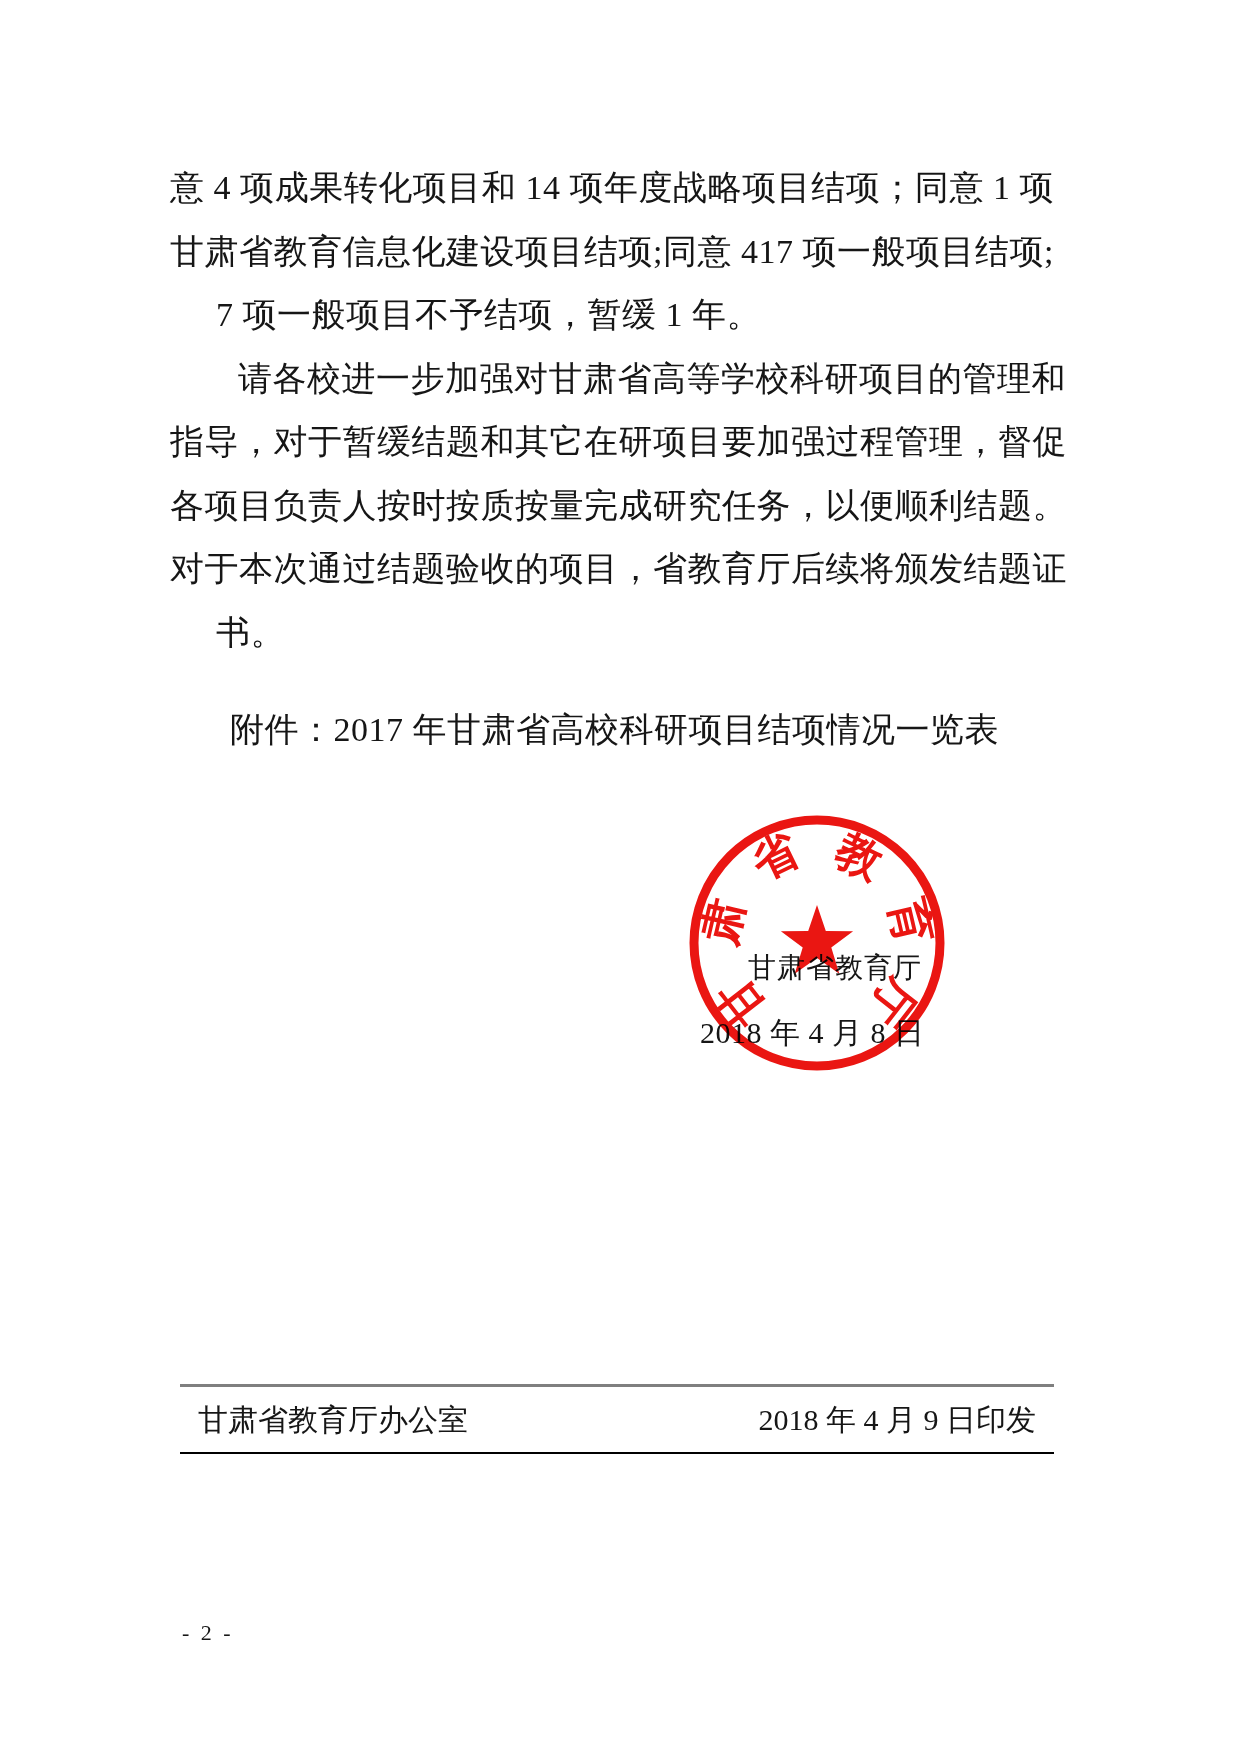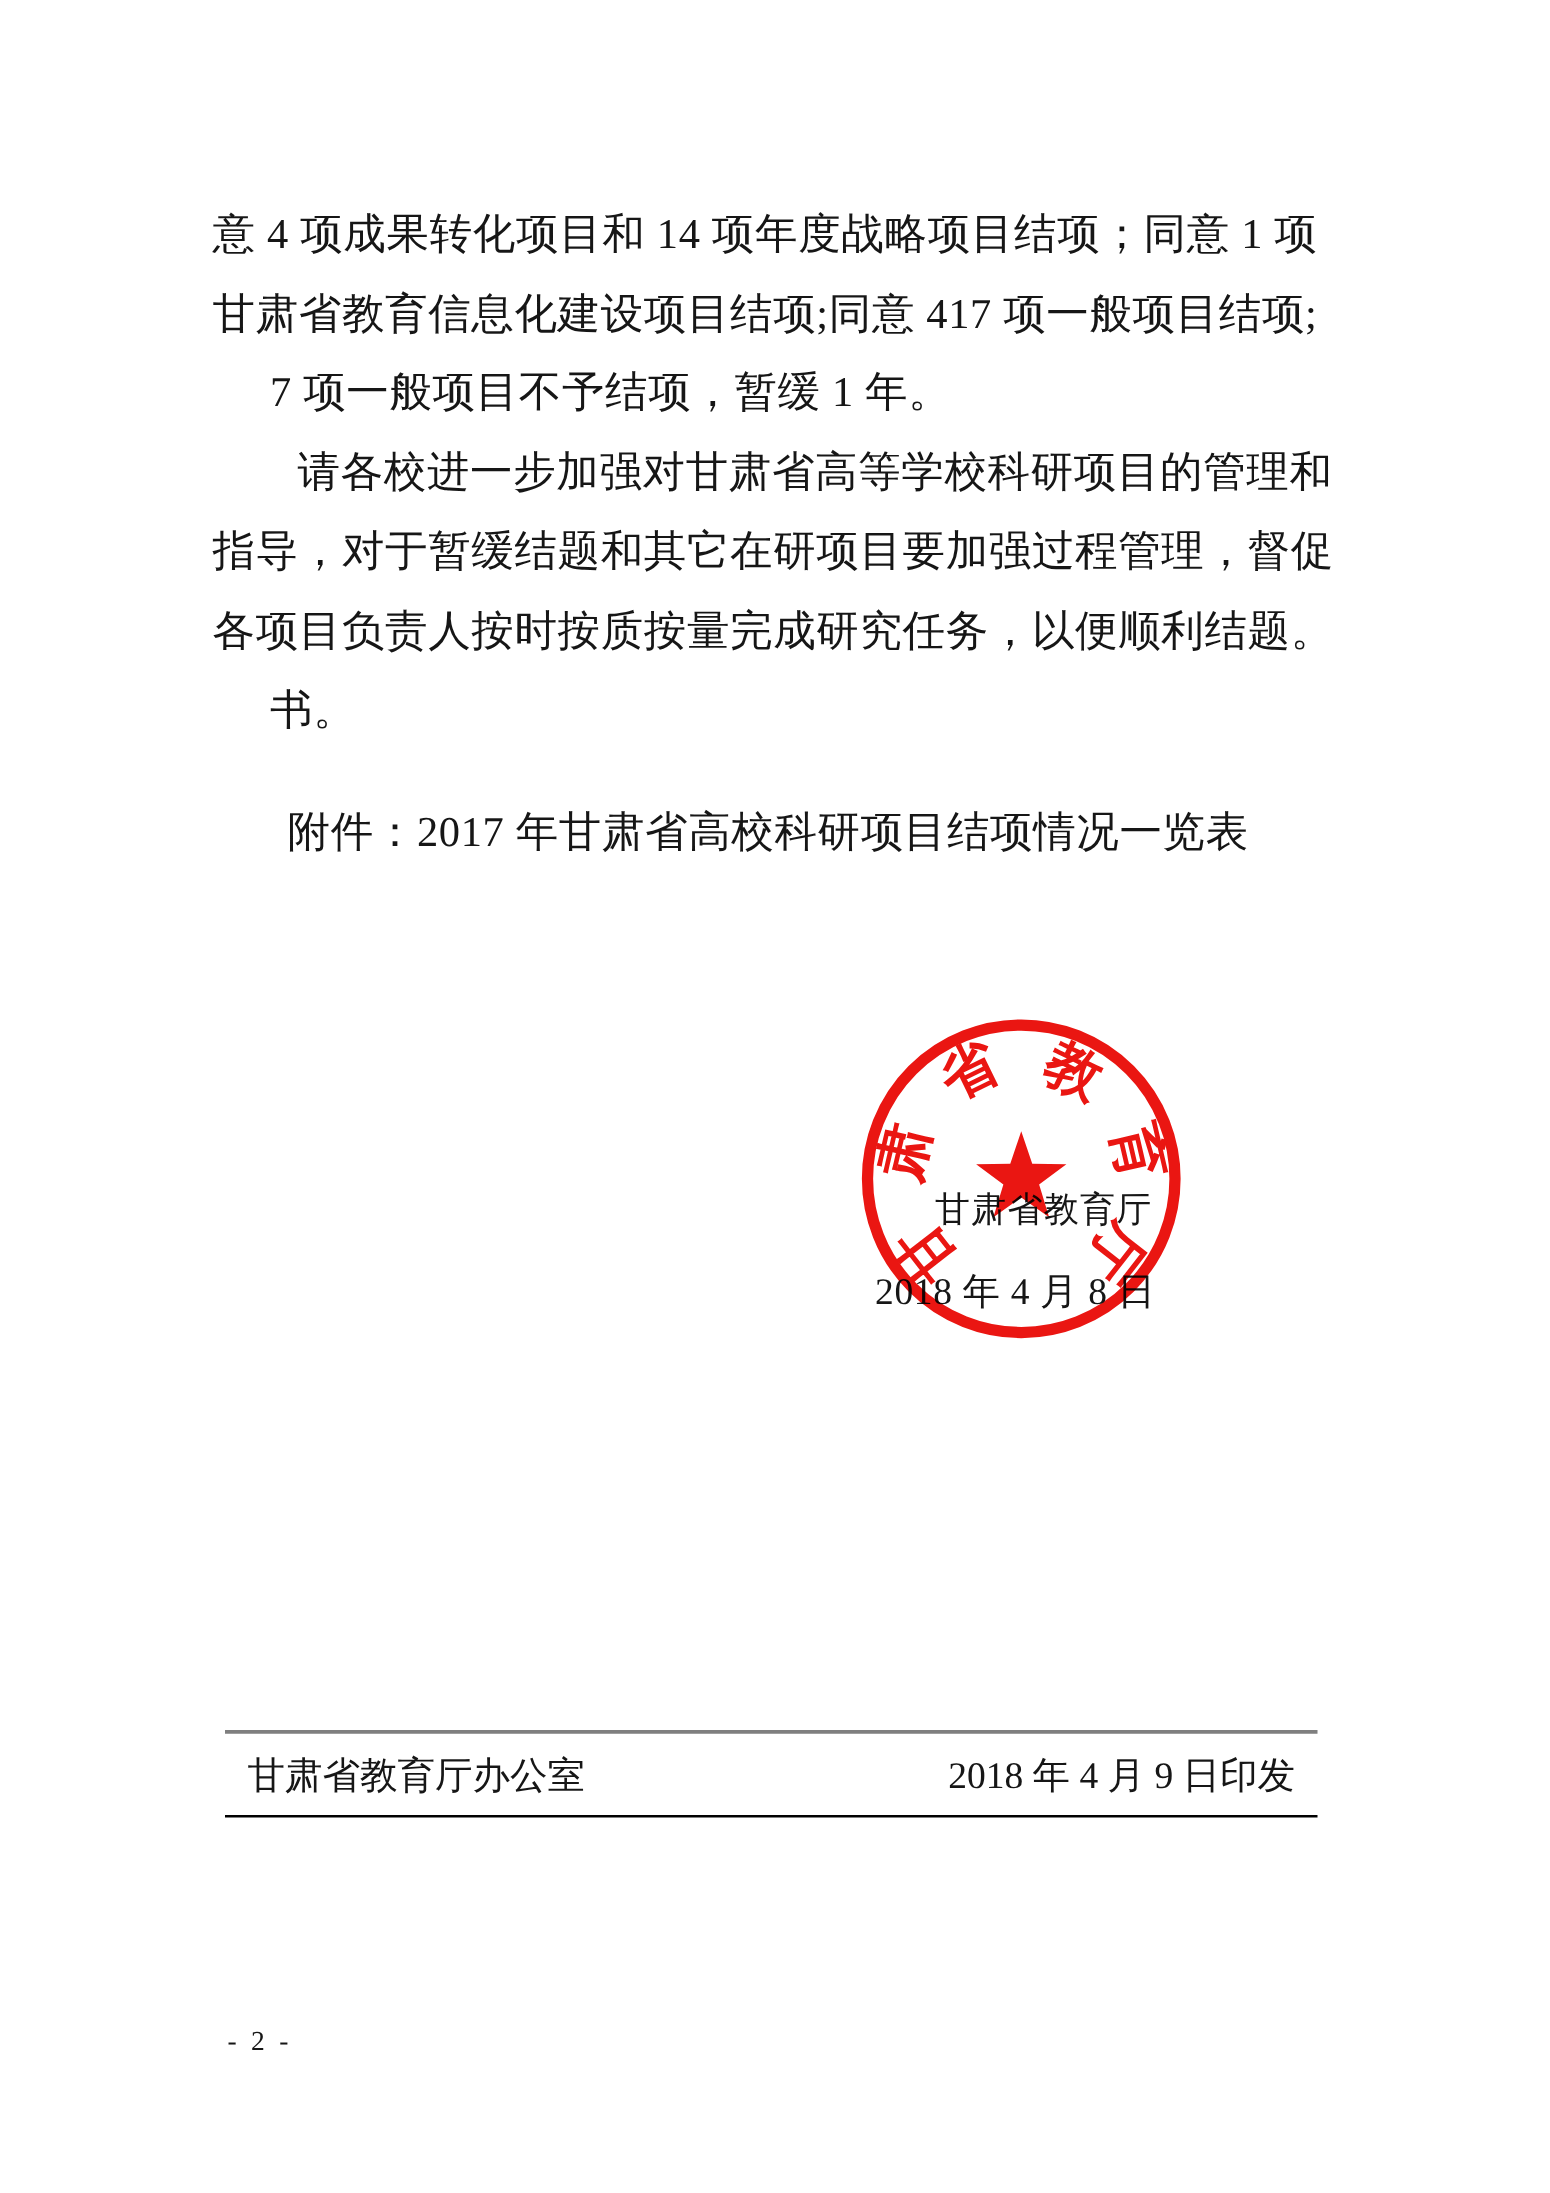--- a/index.html
+++ b/index.html
@@ -81,20 +81,21 @@
 
 <div class="page">
 
   <main class="body-text">
     <p class="line">意 4 项成果转化项目和 14 项年度战略项目结项；同意 1 项</p>
     <p class="line">甘肃省教育信息化建设项目结项;同意 417 项一般项目结项;</p>
     <p class="line pend">7 项一般项目不予结项，暂缓 1 年。</p>
     <p class="line indent2">请各校进一步加强对甘肃省高等学校科研项目的管理和</p>
     <p class="line">指导，对于暂缓结题和其它在研项目要加强过程管理，督促</p>
     <p class="line">各项目负责人按时按质按量完成研究任务，以便顺利结题。</p>
+    <p class="line">对于本次通过结题验收的项目，省教育厅后续将颁发结题证</p>
     <p class="line pend">书。</p>
     <p class="line attach">附件：2017 年甘肃省高校科研项目结项情况一览表</p>
   </main>
 
   <div class="sig-org">甘肃省教育厅</div>
   <div class="sig-date">2018 年 4 月 8 日</div>
 
   <div class="seal">
     <svg viewBox="0 0 270 270" width="270" height="270" color="#ea1612">
       <circle cx="135" cy="135" r="123" fill="none" stroke="currentColor" stroke-width="9"></circle>

